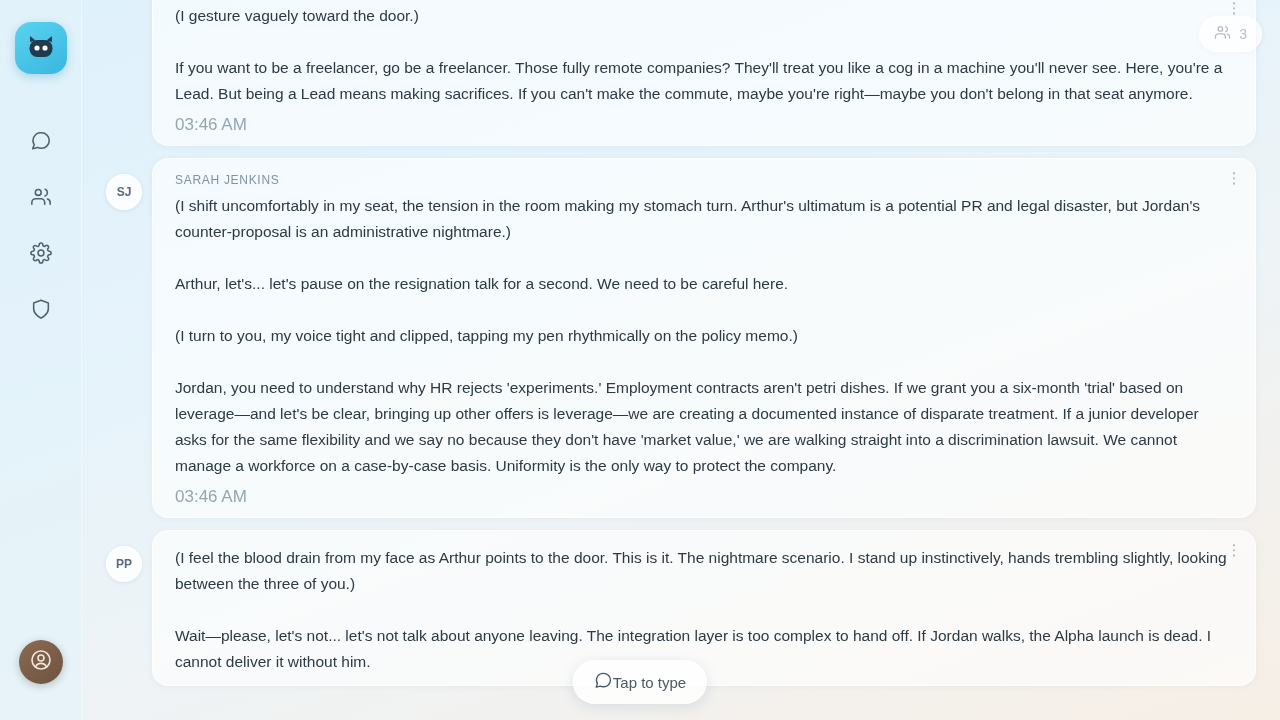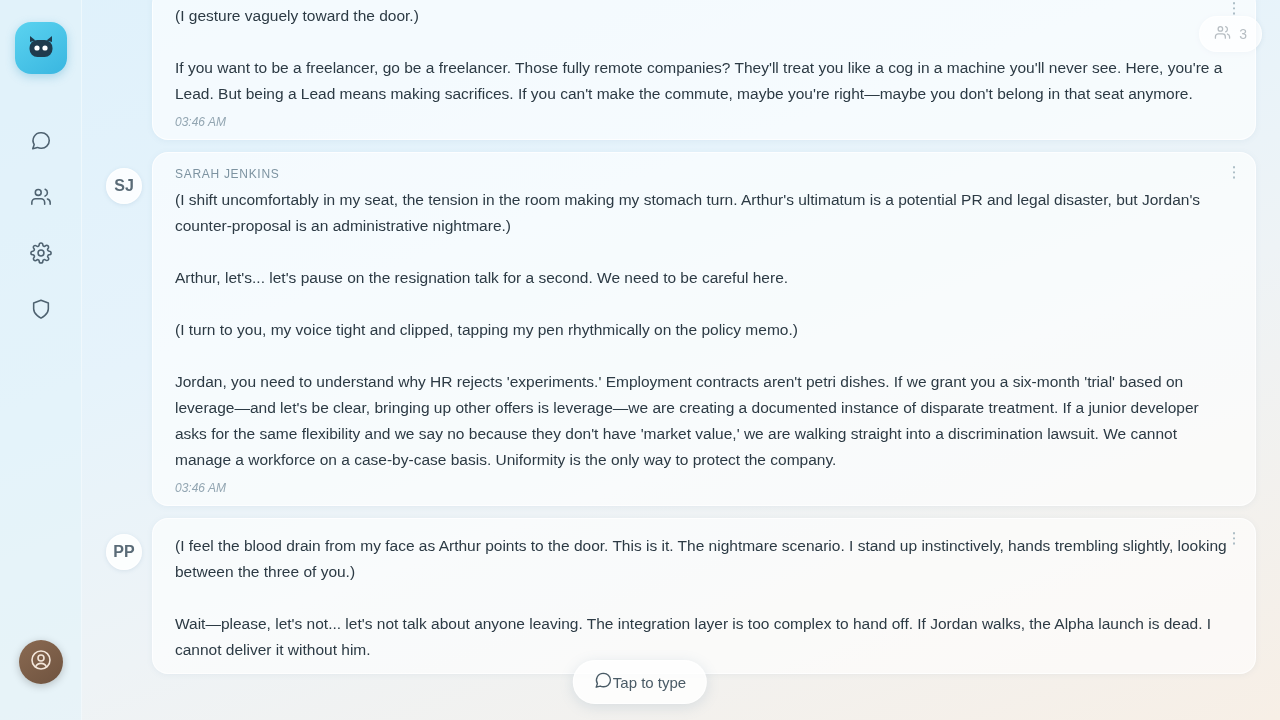--- a/index.html
+++ b/index.html
@@ -55,38 +55,38 @@
   .chat {
     position: absolute; left: 82px; right: 0; top: 0; bottom: 0;
     overflow: hidden; padding: 8px 24px;
   }
   .msg-row { position: relative; display: flex; align-items: flex-start; }
   .avatar {
     width: 36px; height: 36px; border-radius: 50%;
     background: rgba(255,255,255,0.85);
     border: 1px solid rgba(255,255,255,0.9);
     display: flex; align-items: center; justify-content: center;
-    font-size: 16px; font-weight: bold; color: #5a6b77;
+    font-size: 12px; font-weight: bold; color: #5a6b77;
     margin-right: 10px; margin-top: 16px; flex: none;
     box-shadow: 0 1px 4px rgba(90,130,160,0.15);
   }
   .bubble {
     position: relative; flex: 1;
     background: rgba(255,255,255,0.62);
     border: 1px solid rgba(255,255,255,0.75);
     border-radius: 16px;
     padding: 14px 22px 10px 22px;
     box-shadow: 0 1px 6px rgba(90,130,160,0.08);
   }
   .sender {
     font-size: 12px; font-weight: normal; letter-spacing: 0.7px;
     color: #7d93a1; text-transform: uppercase; margin-bottom: 6px;
   }
   .body { font-size: 15.5px; line-height: 26px; color: #2c3a44; white-space: pre-wrap; }
-  .time { font-size: 12px; color: #93a6b2; margin-top: 8px; font-style: italic; }
+  .time { font-size: 17px; color: #93a6b2; margin-top: 8px; }
   .kebab {
     position: absolute; right: 12px; top: 10px;
     width: 18px; height: 18px; color: #9aaeb9; cursor: pointer;
     display: flex; align-items: center; justify-content: center; font-size: 15px;
   }
 
   
   .composer {
     position: absolute; left: 50%; transform: translateX(-50%);
     bottom: 16px;

